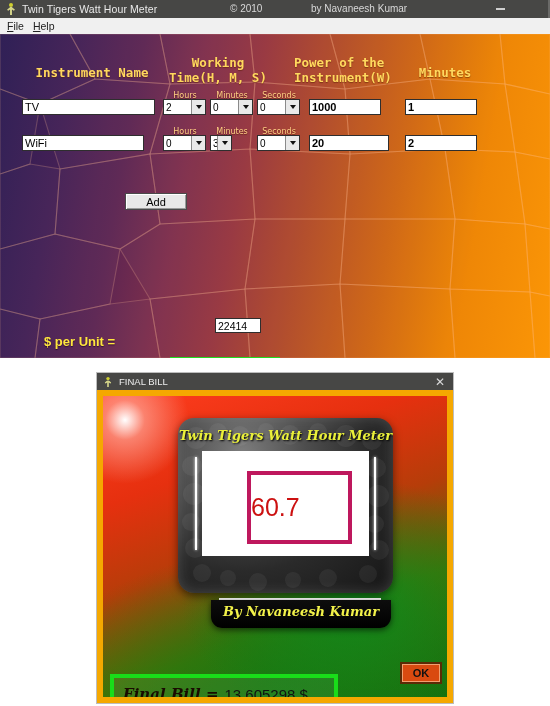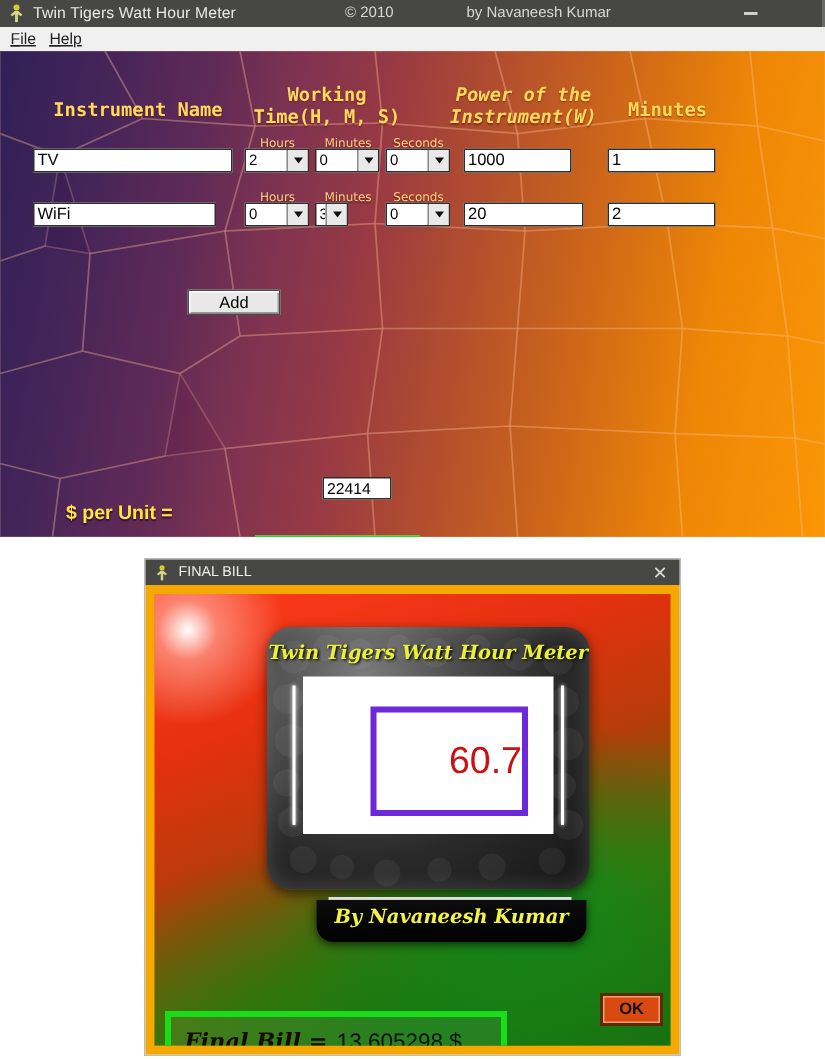--- a/index.html
+++ b/index.html
@@ -15,43 +15,43 @@
   .tb-icon .body{position:absolute;left:3px;top:5px;width:8px;height:8px;background:#d6d68a;
                  clip-path:polygon(40% 0,60% 0,100% 35%,85% 48%,62% 32%,62% 100%,38% 100%,38% 32%,15% 48%,0 35%);}
   .tb-title{flex:0 0 auto;font-size:10.5px;letter-spacing:.1px;}
   .tb-copy{position:absolute;left:230px;top:3px;font-size:10px;color:#d8d8d8;}
   .tb-author{position:absolute;left:311px;top:3px;font-size:10px;color:#d8d8d8;}
   .tb-min{position:absolute;right:37px;top:0;width:26px;height:18px;display:flex;align-items:center;justify-content:center;}
   .tb-min i{display:block;width:9px;height:2px;background:#cfcfcf;}
   .tb-edge{position:absolute;right:0;top:0;width:2px;height:18px;background:#6a6a68;}
 
   .menubar{position:absolute;left:0;top:18px;width:550px;height:16px;background:#f0f0f0;border-bottom:1px solid #d6d6d6;
-           font-size:10.5px;color:#222;display:flex;align-items:center;text-decoration:underline;}
+           font-size:10.5px;color:#222;display:flex;align-items:center;}
   .menubar span{margin-left:9px;}
   .menubar span:first-child{margin-left:7px;}
   .mn u{text-decoration:underline;}
 
   .canvas{position:absolute;left:0;top:34px;width:550px;height:324px;overflow:hidden;
           background:linear-gradient(100deg,#2b1b52 0%,#432055 13%,#5d2552 24%,#7e2f4c 34%,#97363f 44%,#b24b28 56%,#cf6612 70%,#ef8500 84%,#fb9400 100%);}
   .cells{position:absolute;inset:0;opacity:.55;}
   .cells polygon{fill:rgba(255,255,255,0.045);stroke:rgba(255,190,150,0.45);stroke-width:1.1;}
 
   .hdr{position:absolute;color:#ffd85e;font-family:"DejaVu Sans Mono",monospace;font-weight:bold;font-size:12.5px;
        text-align:center;line-height:15px;text-shadow:0 1px 1px rgba(90,30,0,.55);}
   #hdr-name{left:22px;top:31px;width:140px;}
   #hdr-time{left:158px;top:21px;width:120px;}
-  #hdr-power{left:294px;top:21px;width:110px;color:#ffd95e;text-align:center;font-style:italic;}
+  #hdr-power{left:294px;top:21px;width:110px;color:#ffd95e;text-align:left;}
   #hdr-qty{left:400px;top:31px;width:90px;}
 
   .sublab{position:absolute;color:#ffcf85;font-family:"DejaVu Sans",sans-serif;font-size:8px;text-align:center;width:42px;
           text-shadow:0 1px 1px rgba(80,25,0,.6);}
 
   .tf{position:absolute;background:#fff;border:1px solid #2e2e2e;box-sizing:border-box;height:16px;
       font-family:"Liberation Sans",sans-serif;font-size:11px;color:#000;padding:0 2px;line-height:14px;
-      font-weight:normal;overflow:hidden;white-space:nowrap;}
+      font-weight:bold;overflow:hidden;white-space:nowrap;}
   .tf.plain{font-weight:normal;}
 
   .combo{position:absolute;height:16px;background:#fff;border:1px solid #2e2e2e;box-sizing:border-box;
          display:flex;align-items:center;font-size:10px;color:#000;padding-left:2px;}
   .combo .cval{flex:1;overflow:hidden;white-space:nowrap;}
   .combo .cbtn{width:13px;height:14px;background:#e9e9e9;border-left:1px solid #8a8a8a;
                display:flex;align-items:center;justify-content:center;flex:0 0 auto;}
   .combo .cbtn i{display:block;width:0;height:0;border-left:3px solid transparent;border-right:3px solid transparent;border-top:4px solid #111;}
 
   .btn95{position:absolute;background:#e8e8e8;border:1px solid #4a4a4a;box-shadow:inset 1px 1px 0 #ffffff, inset -1px -1px 0 #9a9a9a;
@@ -91,22 +91,22 @@
           box-shadow:0 3px 8px rgba(0,0,0,.55), inset 0 0 14px rgba(255,255,255,.18);overflow:hidden;}
   .device .rock{position:absolute;inset:0;opacity:.55;}
   .device .rock circle{fill:rgba(255,255,255,.10);}
   #device-title{position:absolute;left:0;top:10px;width:215px;text-align:center;color:#eaf03a;
                 font-family:"DejaVu Serif",serif;font-style:italic;font-weight:bold;font-size:13px;
                 text-shadow:1px 1px 2px #000;}
   .screen{position:absolute;left:24px;top:33px;width:167px;height:105px;background:#ffffff;}
   .screen .bar{position:absolute;top:6px;width:2px;height:93px;background:#ffffff;box-shadow:0 0 3px #fff;}
   .screen .bl{left:-7px;}
   .screen .br{right:-7px;}
-  #reading-box{position:absolute;left:45px;top:20px;width:97px;height:65px;border:4px solid #6d28d9;
-               display:flex;align-items:center;justify-content:flex-end;background:#fff;}
+  #reading-box{position:absolute;left:45px;top:20px;width:97px;height:65px;border:4px solid #be185d;
+               display:flex;align-items:center;justify-content:flex-start;background:#fff;}
   #reading-value{color:#cc1111;font-family:"Liberation Sans",sans-serif;font-size:25px;}
 
   .namebar{position:absolute;left:108px;top:204px;width:180px;height:28px;border-radius:0 0 11px 11px;
            background:linear-gradient(#0d0d0d,#000);box-shadow:0 2px 6px rgba(0,0,0,.6);}
   #device-author{position:absolute;left:0;top:4px;width:180px;text-align:center;color:#f2f24a;
                  font-family:"DejaVu Serif",serif;font-style:italic;font-weight:bold;font-size:13px;}
   .namebar-line{position:absolute;left:116px;top:202px;width:162px;height:2px;background:#f0f0f0;}
 
   #final-bill-box{position:absolute;left:7px;top:236px;width:228px;height:40px;border:4px solid #19dd19;
                   display:flex;align-items:center;padding-left:9px;box-sizing:border-box;

